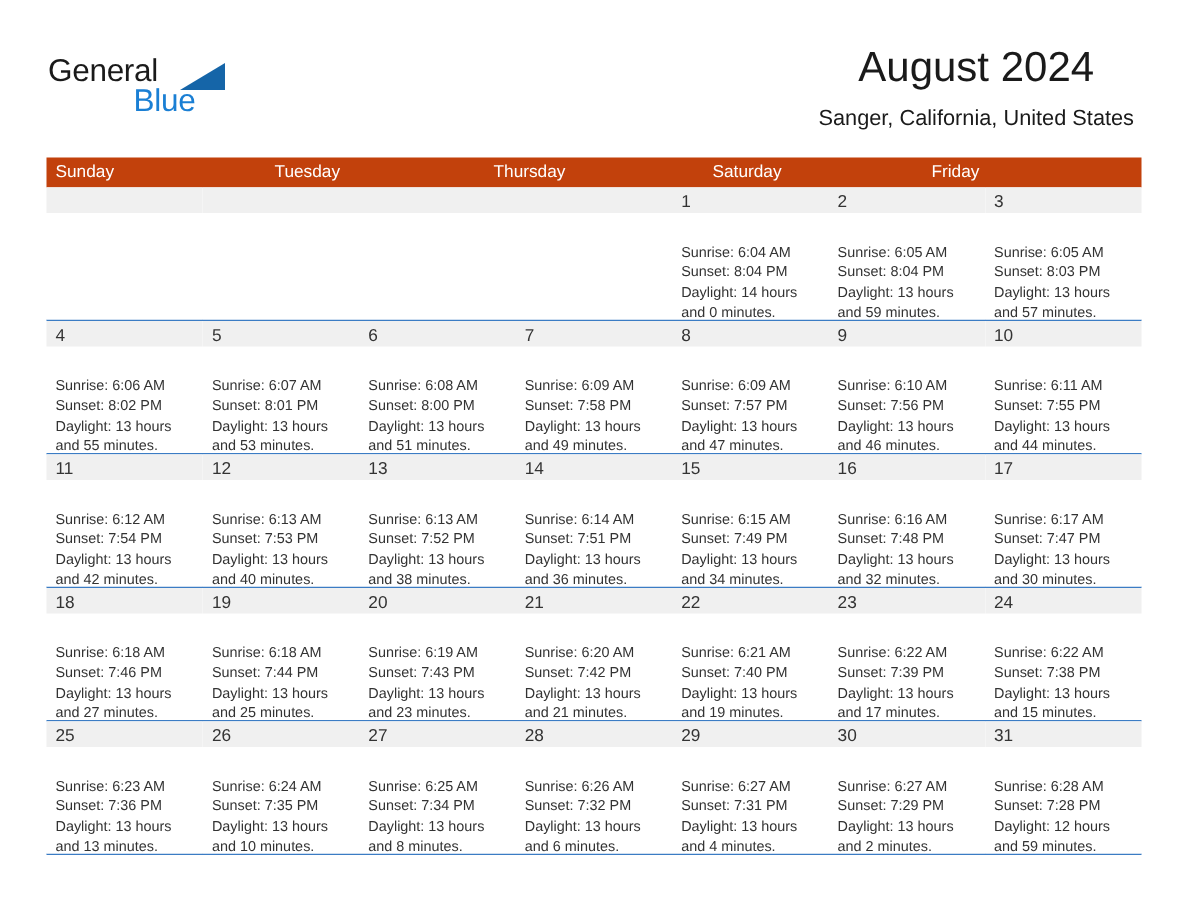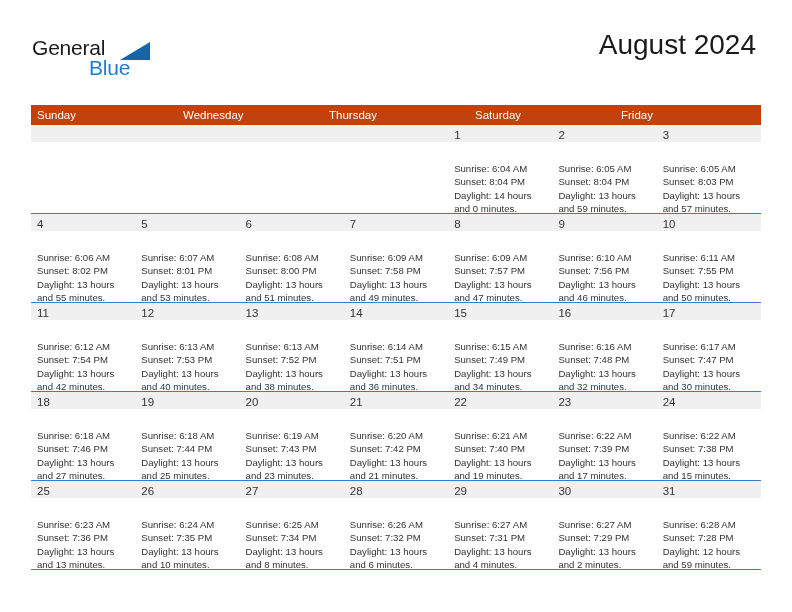--- a/index.html
+++ b/index.html
@@ -153,27 +153,28 @@
 <div class="page">
 
   <div class="header">
     <div class="logo">
       <span class="logo-general">General</span>
       <span class="logo-triangle"></span>
       <span class="logo-blue">Blue</span>
     </div>
     <div class="title-block">
       <div class="cal-title">August 2024</div>
+      <div class="cal-subtitle">Sanger, California, United States</div>
     </div>
   </div>
 
   <div class="calendar">
     <div class="dow-row">
       <div class="dow">Sunday</div>
-      <div class="dow">Wednesday</div>
+      <div class="dow">Tuesday</div>
       <div class="dow">Thursday</div>
       <div class="dow">Saturday</div>
       <div class="dow">Friday</div>
     </div>
     <div id="weeks-container">
         <div class="week">
           <div class="cell empty">
             <div class="cell-head"><span class="daynum"></span></div>
           </div>
           <div class="cell empty">
@@ -267,21 +268,21 @@
               <div>Daylight: 13 hours</div>
               <div>and 46 minutes.</div>
             </div>
           </div>
           <div class="cell">
             <div class="cell-head"><span class="daynum">10</span></div>
             <div class="cell-body">
               <div>Sunrise: 6:11 AM</div>
               <div>Sunset: 7:55 PM</div>
               <div>Daylight: 13 hours</div>
-              <div>and 50 minutes.</div>
+              <div>and 44 minutes.</div>
             </div>
           </div>
         </div>
         <div class="week">
           <div class="cell">
             <div class="cell-head"><span class="daynum">11</span></div>
             <div class="cell-body">
               <div>Sunrise: 6:12 AM</div>
               <div>Sunset: 7:54 PM</div>
               <div>Daylight: 13 hours</div>

